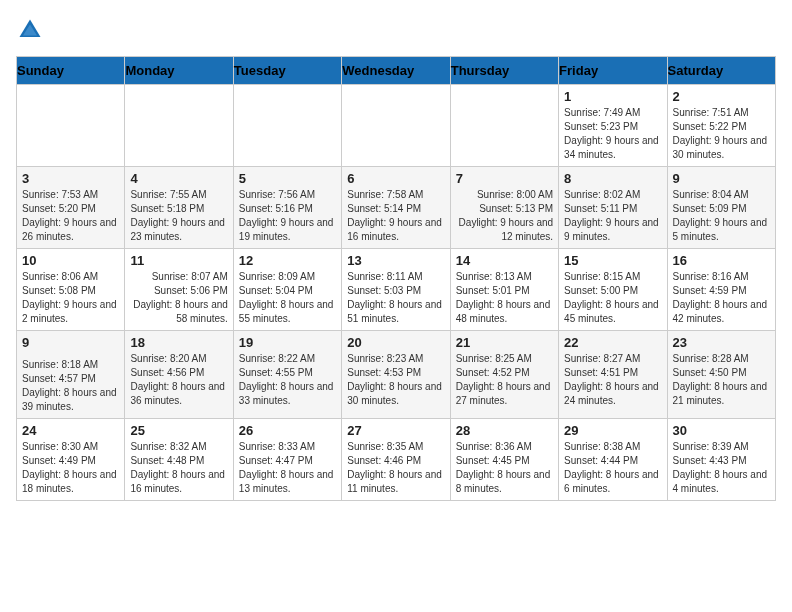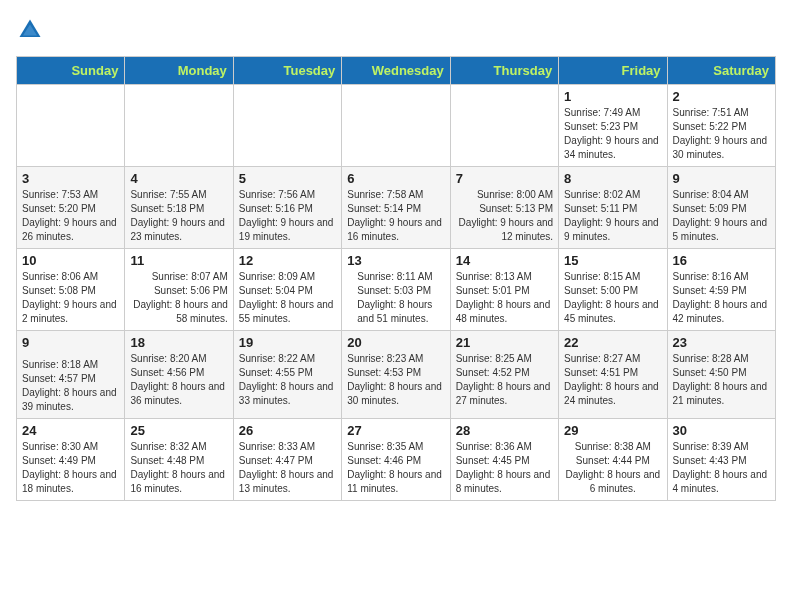--- a/index.html
+++ b/index.html
@@ -47,23 +47,23 @@
       font-size: 16px;
       color: #444;
     }
     table {
       width: 100%;
       border-collapse: collapse;
       table-layout: fixed;
     }
     thead tr th {
       background-color: #1a6fb5;
-      color: #bef264;
-      text-align: right;
-      padding: 6px 6px;
+      color: #000000;
+      text-align: left;
+      padding: 6px 0;
       font-size: 13px;
       font-weight: bold;
       border: 1px solid #ccc;
     }
     tbody tr td {
       vertical-align: top;
       border: 1px solid #ccc;
       padding: 4px 5px;
       font-size: 10.5px;
       color: #333;
@@ -199,21 +199,21 @@
 Daylight: 8 hours and 58 minutes.</div>
         </td>
         <td>
           <span class="day-number">12</span>
           <div class="day-info" style="white-space: pre-line;">Sunrise: 8:09 AM
 Sunset: 5:04 PM
 Daylight: 8 hours and 55 minutes.</div>
         </td>
         <td>
           <span class="day-number">13</span>
-          <div class="day-info" style="white-space: pre-line; margin-left: 10px;">Sunrise: 8:11 AM
+          <div class="day-info" style="white-space: pre-line;">Sunrise: 8:11 AM
 Sunset: 5:03 PM
 Daylight: 8 hours and 51 minutes.</div>
         </td>
         <td>
           <span class="day-number">14</span>
           <div class="day-info" style="white-space: pre-line;">Sunrise: 8:13 AM
 Sunset: 5:01 PM
 Daylight: 8 hours and 48 minutes.</div>
         </td>
         <td>
@@ -299,21 +299,21 @@
 Daylight: 8 hours and 11 minutes.</div>
         </td>
         <td>
           <span class="day-number">28</span>
           <div class="day-info" style="white-space: pre-line;">Sunrise: 8:36 AM
 Sunset: 4:45 PM
 Daylight: 8 hours and 8 minutes.</div>
         </td>
         <td>
           <span class="day-number">29</span>
-          <div class="day-info" style="white-space: pre-line; text-align: center;">Sunrise: 8:38 AM
+          <div class="day-info" style="white-space: pre-line;">Sunrise: 8:38 AM
 Sunset: 4:44 PM
 Daylight: 8 hours and 6 minutes.</div>
         </td>
         <td>
           <span class="day-number">30</span>
           <div class="day-info" style="white-space: pre-line;">Sunrise: 8:39 AM
 Sunset: 4:43 PM
 Daylight: 8 hours and 4 minutes.</div>
         </td>
       </tr>

